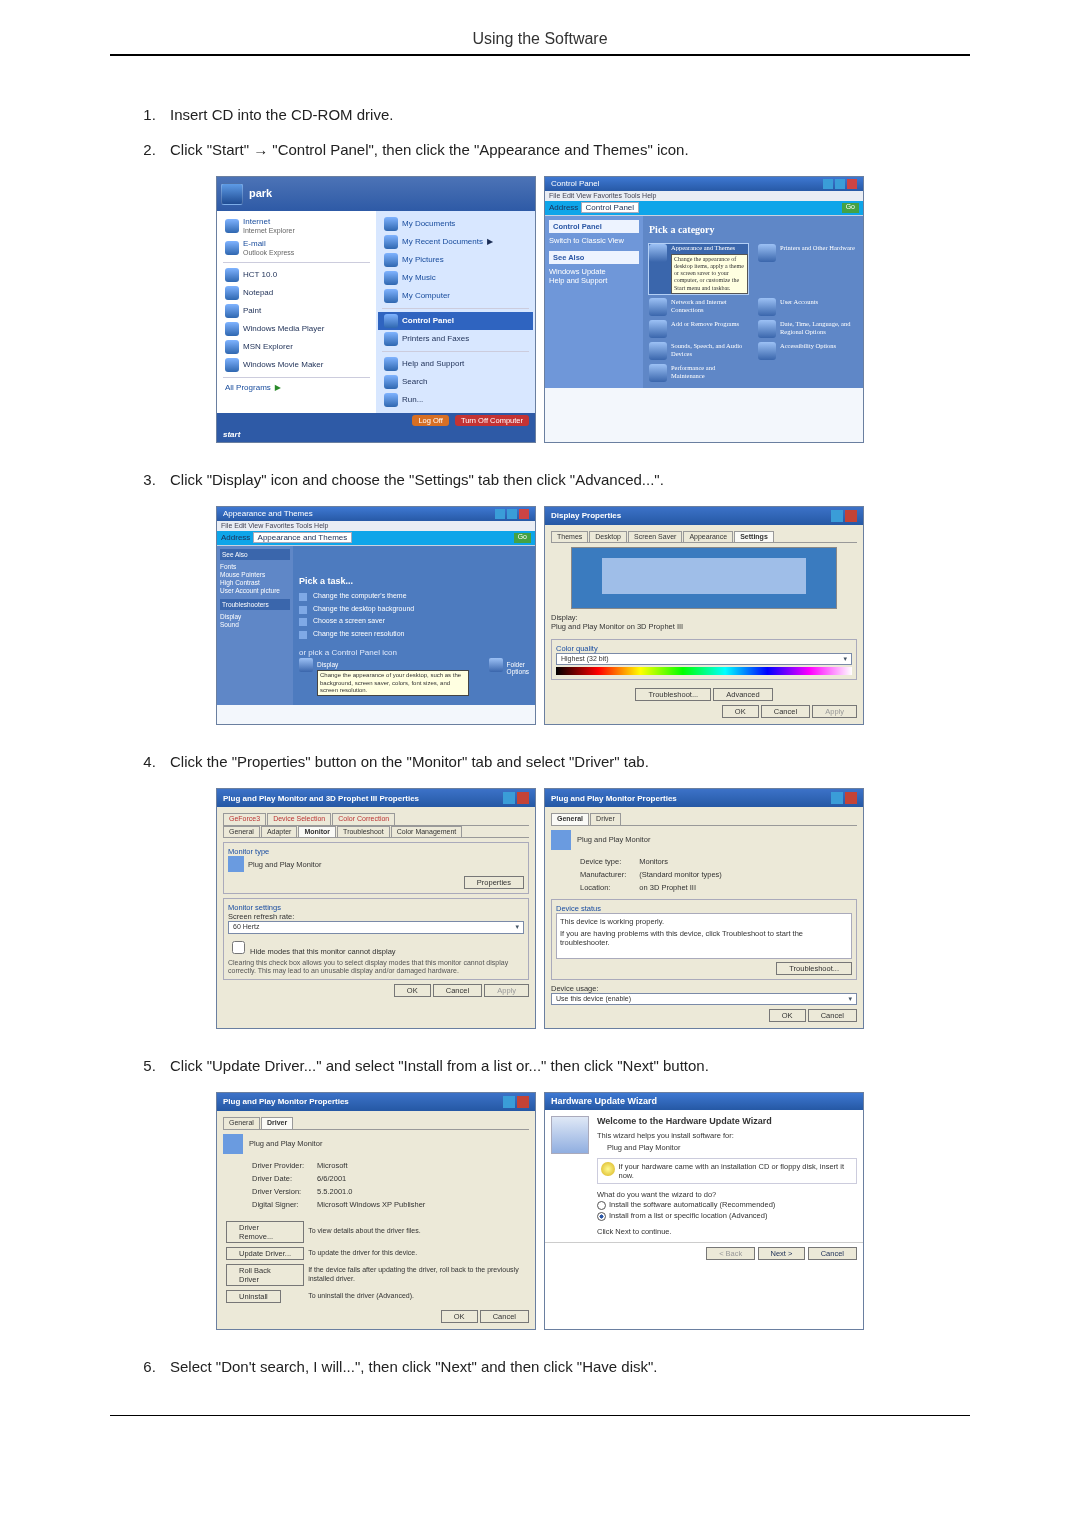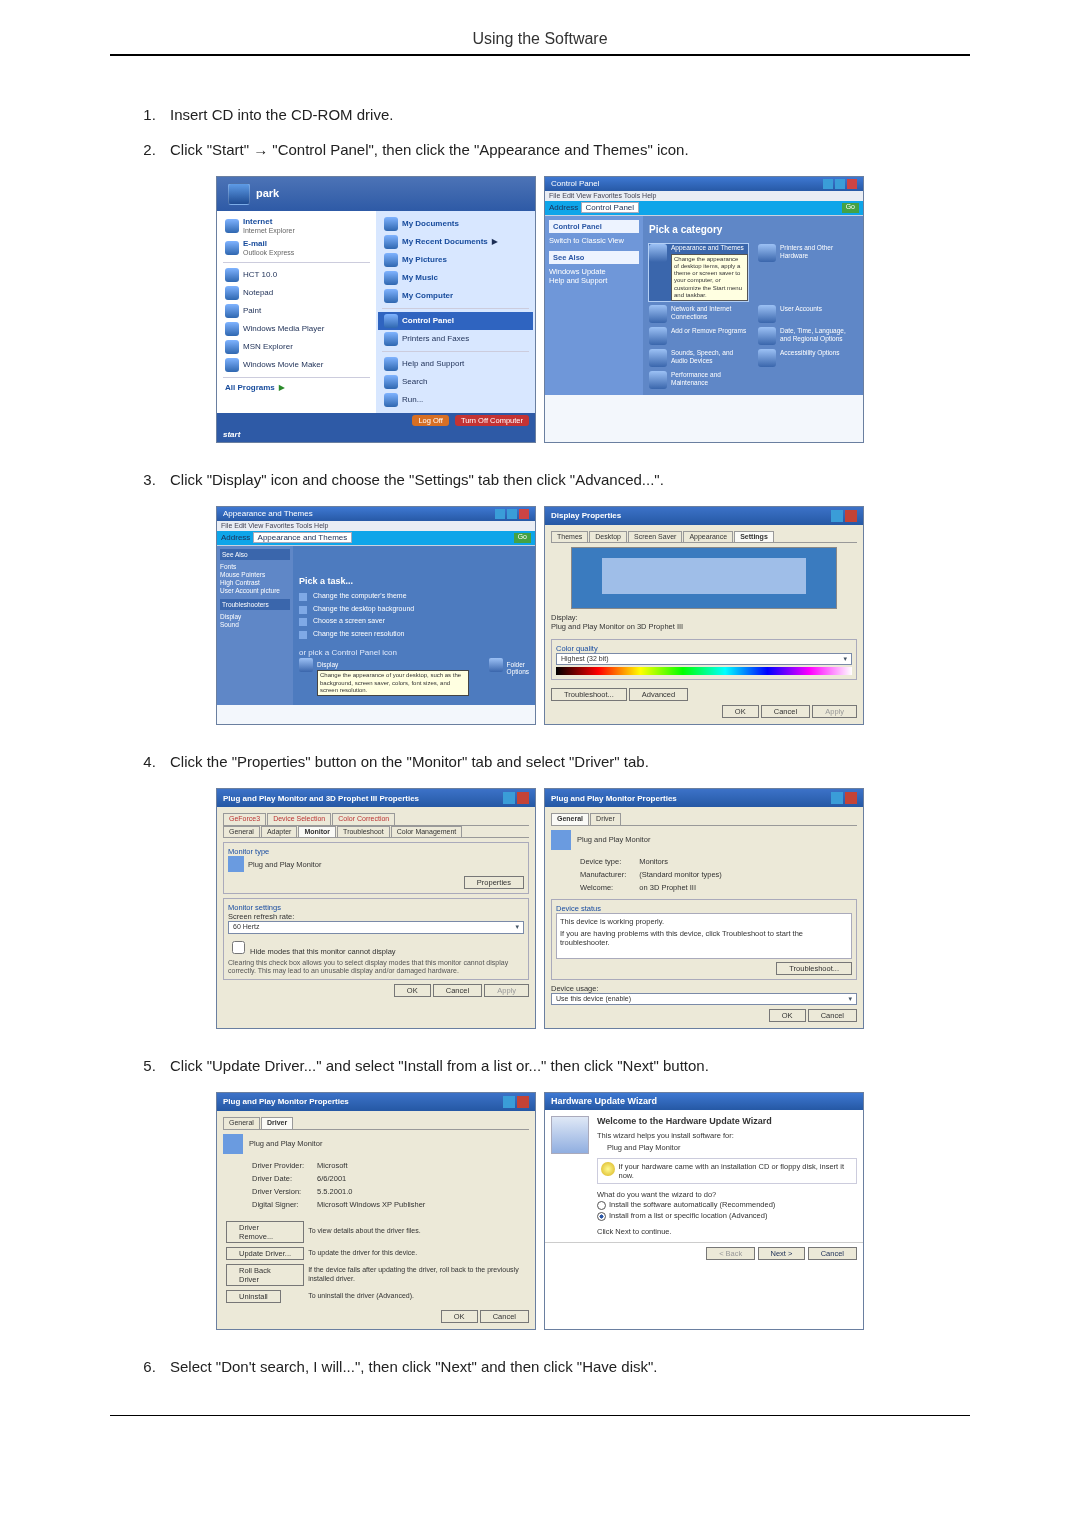--- a/index.html
+++ b/index.html
@@ -48,21 +48,21 @@
     line-height: 1.2;
     width: 320px;
     box-sizing: border-box;
     overflow: hidden;
     color: #1c2e55;
   }
   
   .start-wrap .titlebar {
     background: linear-gradient(#4c73b6, #2e5aa6);
     color: #fff;
-    padding: 6px 11px;
+    padding: 6px 4px;
     font-weight: bold;
     display: flex;
     align-items: center;
     gap: 6px;
     font-size: 11px;
   }
   .start-wrap .user-icon {
     width: 20px; height: 20px; border-radius: 3px;
     background: linear-gradient(#5e9be6,#1f4c93);
     border: 1px solid #fff3;
@@ -71,21 +71,21 @@
   .start-left, .start-right { flex: 1; padding: 4px 2px; }
   .start-left { background: #fff; }
   .start-right { background: #d8e7ff; }
   .start-item { padding: 2px 6px; display: flex; align-items: center; gap: 4px; }
   .start-item .ic {
     width: 14px; height: 14px; border-radius: 3px;
     background: linear-gradient(#7fb3ff,#2f67b0);
     flex: 0 0 14px;
   }
   .start-item .sub { font-size: 7px; color: #666; display:block; }
-  .start-item.high .lbl { font-weight: bold; color: #174b9c; }
+  .start-item.high .lbl { font-weight: normal; color: #174b9c; }
   .start-item.cp { background: #2f64c0; color: #fff; }
   .start-item.cp .lbl { color: #fff; font-weight: bold; }
   .start-sep { border-top: 1px solid #ccd; margin: 3px 4px; }
   .start-bottom { background:#2e5aa6; color:#fff; display:flex; justify-content:flex-end; gap:6px; padding:2px 6px; }
   .start-bottom span { background:#d76f24; border-radius:3px; padding:1px 6px; font-size:7.5px; }
   .start-bottom span.off { background:#c43333; }
   .start-taskbar { background:#2e5aa6; color:#fff; padding:2px 6px; font-weight:bold; font-style:italic; }
 
   .cp-wrap .tb {
     background: linear-gradient(#3e78d2,#2759a6);
@@ -94,21 +94,21 @@
   }
   .cp-wrap .tb .wbtn { display:flex; gap:2px; }
   .cp-wrap .tb .wbtn i { width:10px; height:10px; background:#c44; display:block; }
   .cp-wrap .tb .wbtn i.m { background:#3a9dd8; }
   .cp-wrap .menu { background:#e9edf4; padding:1px 4px; font-size:7px; color:#445; }
   .cp-wrap .addr { background:#0ea5e9; padding:2px 4px; border-bottom:1px solid #c9d2e0; display:flex; justify-content:space-between; }
   .cp-wrap .addr .go { background:#44a244; color:#fff; padding:0 4px; font-size:7px; }
   .cp-body { display:flex; }
   .cp-left { width:90px; background:#6f97d9; color:#fff; padding:4px; font-size:7.5px; }
   .cp-left .lh { background:#edf3ff; color:#2a56a5; padding:2px 4px; margin-bottom:3px; font-weight:bold; }
-  .cp-main { flex:1; background:#5f87c7; padding:6px; color:#fff; min-height:140px; }
+  .cp-main { flex:1; background:#5f87c7; padding:6px; color:#fff; min-height:140px;font-family:Liberation Serif, serif; }
   .cp-main h4 { margin:2px 0 8px; font-size:10px; font-weight:bold; }
   .cp-grid { display:grid; grid-template-columns:1fr 1fr; gap:4px 10px; }
   .cp-cat { display:flex; gap:4px; align-items:flex-start; font-size:6.5px; }
   .cp-cat .cic { width:18px; height:18px; background:linear-gradient(#9cc1f5,#3a66ac); border-radius:3px; flex:0 0 18px; }
   .cp-cat.hi { background:#3a66ac; outline:1px solid #b3cff5; }
   .cp-cat .tip { font-size:6px; background:#ffffe1; color:#333; border:1px solid #555; padding:1px 2px; margin-top:2px; display:block; }
   .task-body { display:flex; background:#4d7bbf; min-height:150px; }
   .task-left { width:70px; background:#5f87c7; font-size:6.5px; color:#fff; padding:3px; }
   .task-left .box { background:#3a66ac; padding:2px; margin-bottom:3px; }
   .task-main { flex:1; padding:6px; color:#fff; font-size:7px; }
@@ -398,21 +398,21 @@
         <div><span>Display:</span><br><span>Plug and Play Monitor on 3D Prophet III</span></div>
         <div style="display:flex;gap:6px;margin-top:4px;">
           <div class="grp" style="flex:1;">
             <div style="color:#1a4da1;">Color quality</div>
             <div class="selctl">
                 <span>Highest (32 bit)</span>
               </div>
             <div class="colorbar"></div>
           </div>
         </div>
-        <div style="text-align:left;margin-top:4px;">
+        <div style="text-align:center;margin-top:4px;">
           <span class="btn">Troubleshoot...</span>
           <span class="btn">Advanced</span>
         </div>
         <div style="text-align:right;margin-top:4px;">
           <span class="btn">OK</span>
           <span class="btn">Cancel</span>
           <span class="btn" style="color:#999;">Apply</span>
         </div>
       </div>
     </div>
@@ -490,21 +490,21 @@
           <tbody>
               <tr>
                 <td>Device type:</td>
                 <td style="padding-left:10px;">Monitors</td>
               </tr>
           <tr>
                 <td>Manufacturer:</td>
                 <td style="padding-left:10px;">(Standard monitor types)</td>
               </tr>
           <tr>
-                <td>Welcome:</td>
+                <td>Location:</td>
                 <td style="padding-left:10px;">on 3D Prophet III</td>
               </tr>
         </tbody>
           </table>
         <div class="grp">
           <div style="color:#1a4da1;">Device status</div>
           <div style="border:1px solid #aab;background:#fff;padding:3px;height:38px;">
             <div>This device is working properly.</div>
             <div style="margin-top:3px;">If you are having problems with this device, click Troubleshoot to start the troubleshooter.</div>
           </div>

